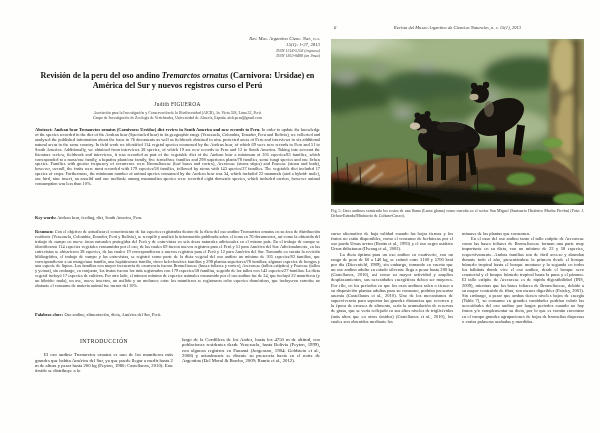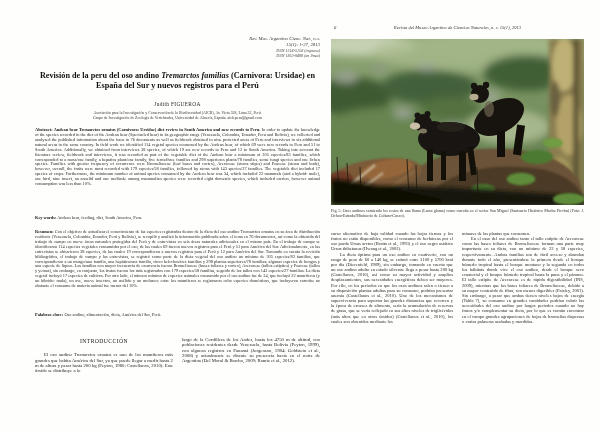--- a/index.html
+++ b/index.html
@@ -45,21 +45,21 @@
 
 <div id="left-page" class="abs">
 
   <div class="abs jref">
     <div class="l1">Rev. Mus. Argentino Cienc. Nat., n.s.</div>
     <div class="l1">15(1): 1-27, 2013</div>
     <div class="l2">ISSN 1514-5158 (impresa)</div>
     <div class="l2">ISSN 1853-0400 (en línea)</div>
   </div>
 
-  <div class="abs title"><span>Revisión de la peru del oso andino </span><i>Tremarctos familias</i><span> (Carnivora: Ursidae) en España del Sur y nuevos registros para el Perú</span></div>
+  <div class="abs title"><span>Revisión de la peru del oso andino </span><i>Tremarctos ornatus</i><span> (Carnivora: Ursidae) en América del Sur y nuevos registros curso el Perú</span></div>
 
   <div class="abs author">Judith FIGUEROA</div>
 
   <div class="abs affil">
     <div>Asociación para la Investigación y Conservación de la Biodiversidad (AICB), Av. Vieta 538, Lima 33, Perú.</div>
     <div>Grupo de Investigación de Zoología de Vertebrados, Universidad de Almería, España. aicb.peru@gmail.com</div>
   </div>
 
   <div class="abs block abstract"><b class="lead">Abstract: Andean bear Tremarctos ornatus (Carnivora: Ursidae) diet review in South America and new records to Peru.</b><span> In order to update the knowledge of the species recorded in the diet of the Andean bear (Spectacled bear) in its geographic range (Venezuela, Colombia, Ecuador, Peru and Bolivia), we collected and analyzed the published information about the issue in 76 documents as well as fieldwork obtained in nine protected areas of Peru and interviews in six additional natural areas in the same country. In field work we identified 114 vegetal species consumed by the Andean bear, of which 69 were new records to Peru and 51 to South America. Additionally, we obtained from interviews 38 species, of which 19 are new records to Peru and 12 to South America. Taking into account the literature review, fieldwork and interviews, it was recorded as part of the vegetable diet of the Andean bear a minimum of 305 especies/83 families, which corresponded to a moss/one family, a hepatica plant/one family, five ferns/three families and 298 superiores plants/78 families, some fungi species and one lichen species. Families with greater frequency of occurrence were Bromeliaceae (leaf bases and cortex), Arecaceae (stems stipes) and Poaceae (stems and buds), however, overall, the fruits were most recorded with 179 especies/58 families, followed by stems with 143 species/27 families. The vegetable diet included 17 species of crops. Furthermore, the minimum number of animal species consumed by the Andean bear was 34, which included 22 mammals (and a hybrid: mule), one bird, nine insect, an annelid and one mollusk; among mammalian species were recorded eight domestic species, which included carrion, however animal consumption was less than 10%.</span></div>
 

